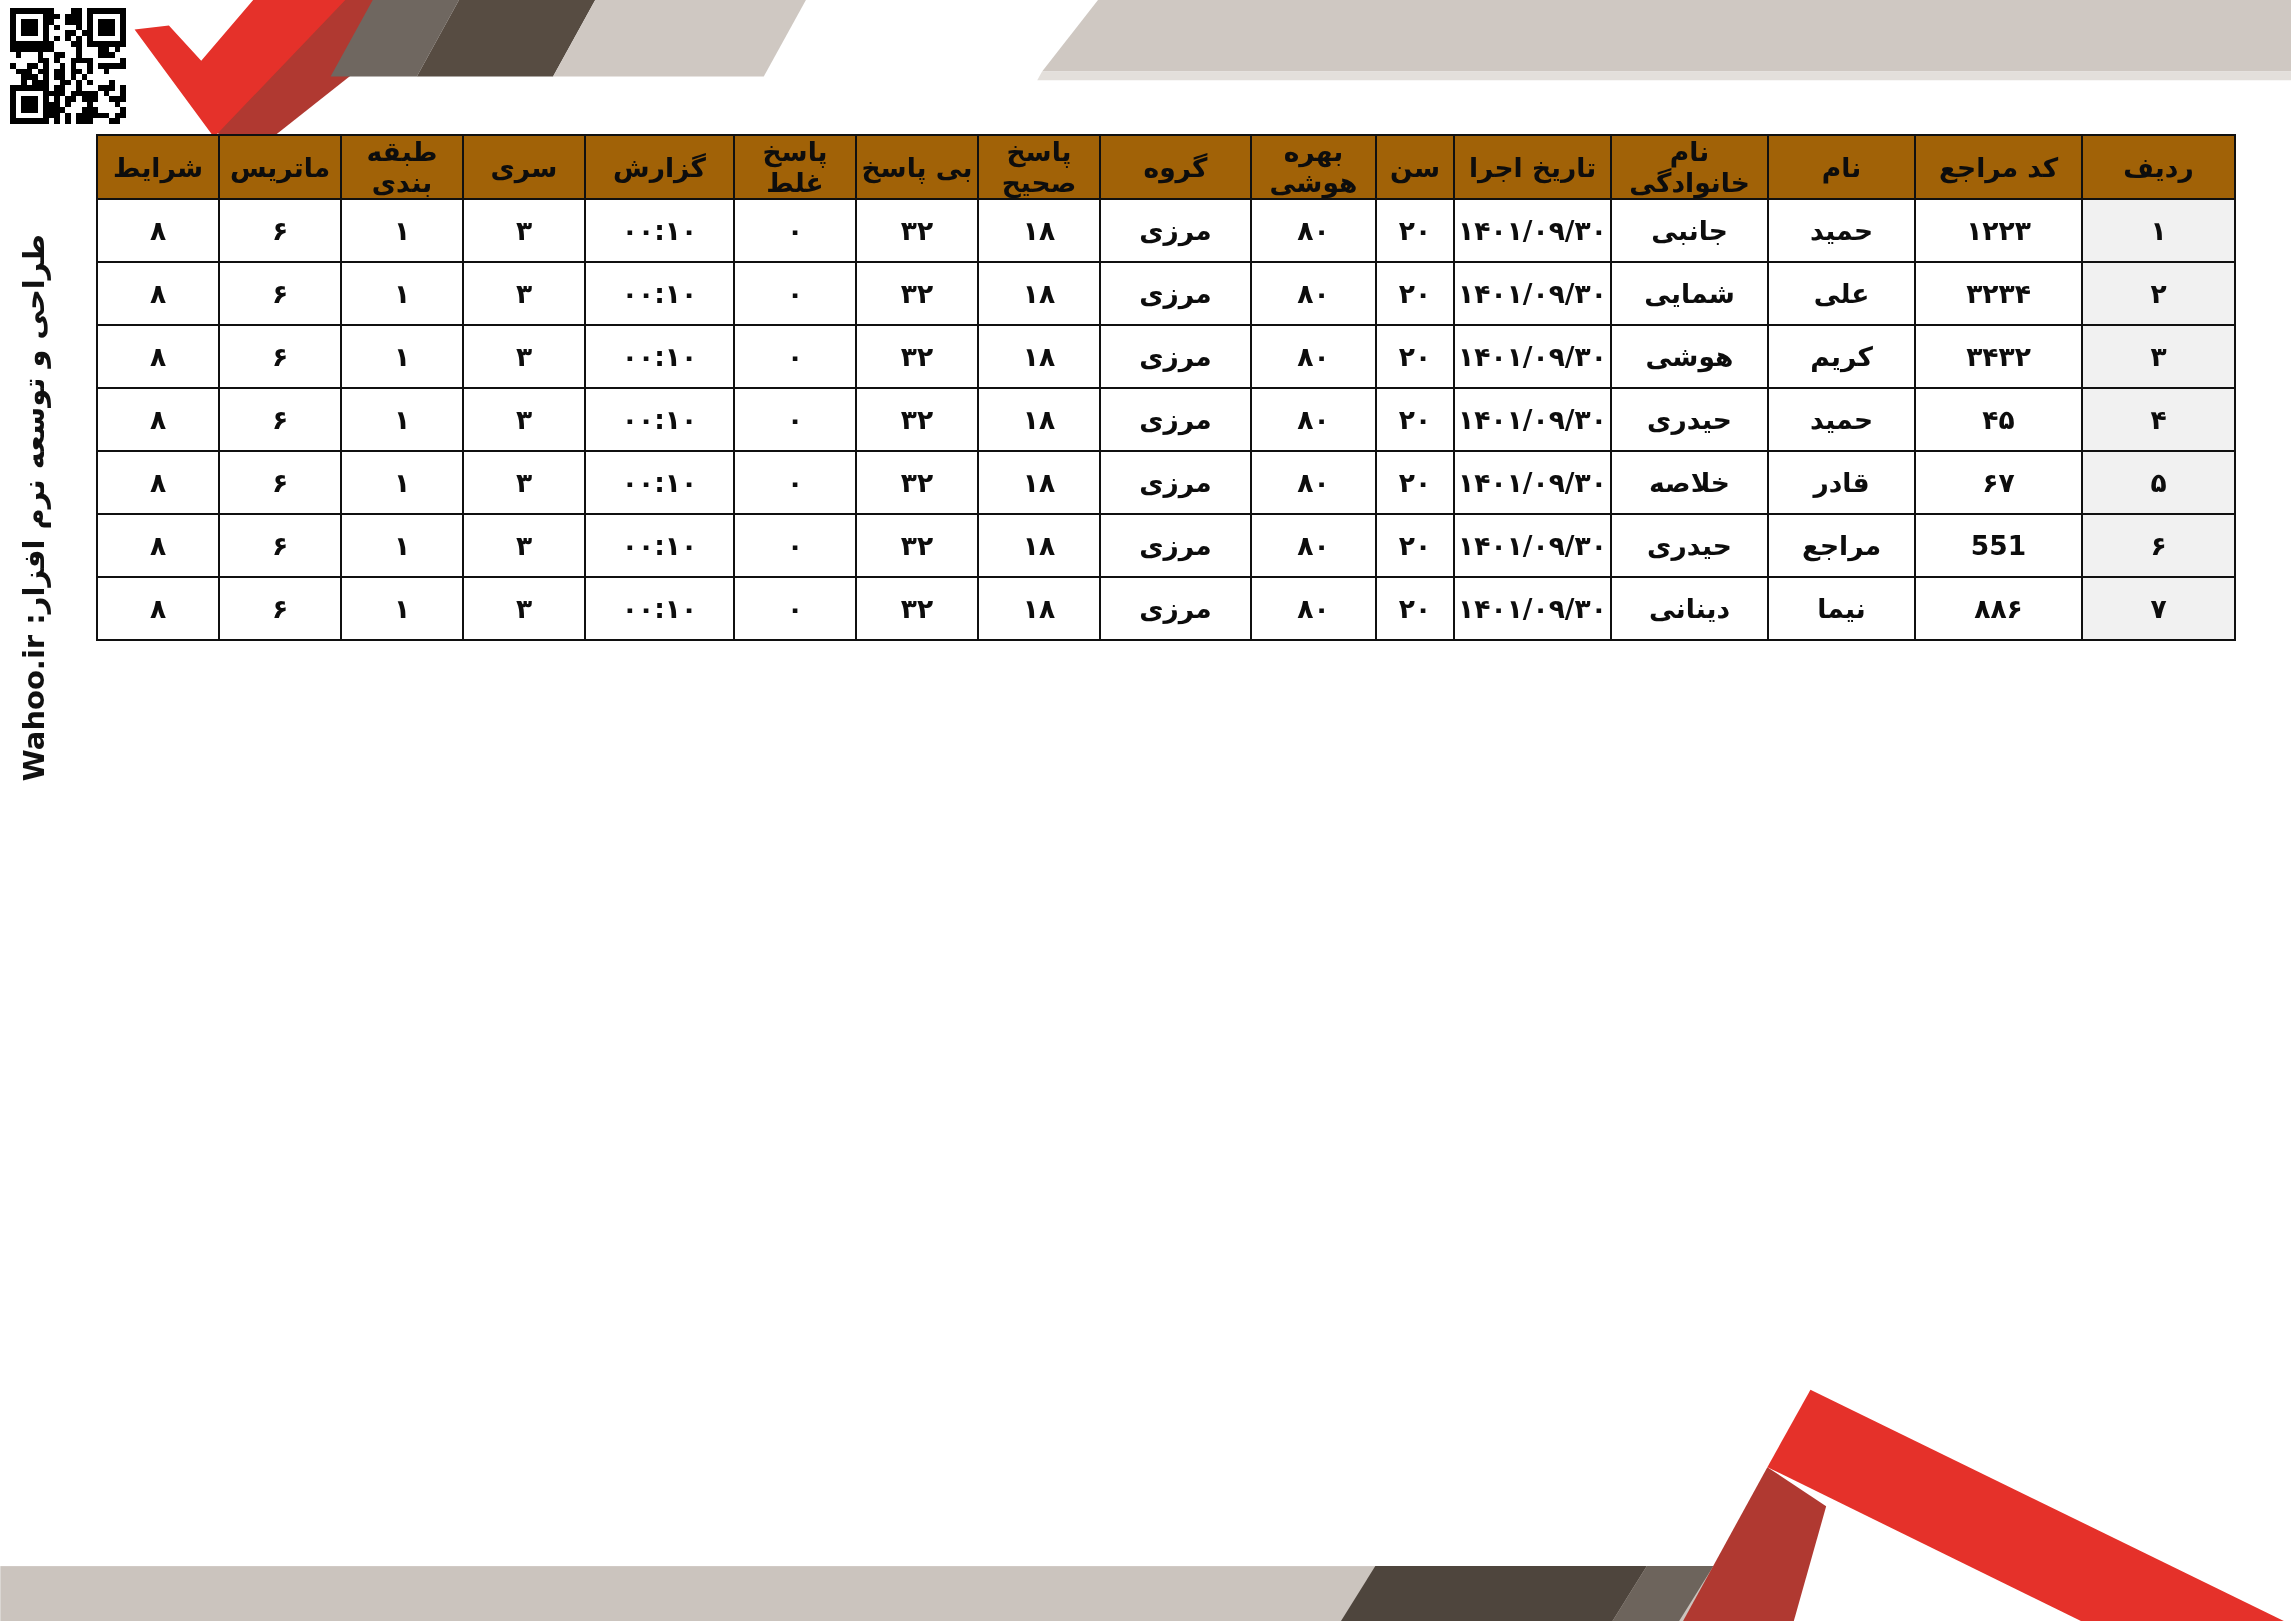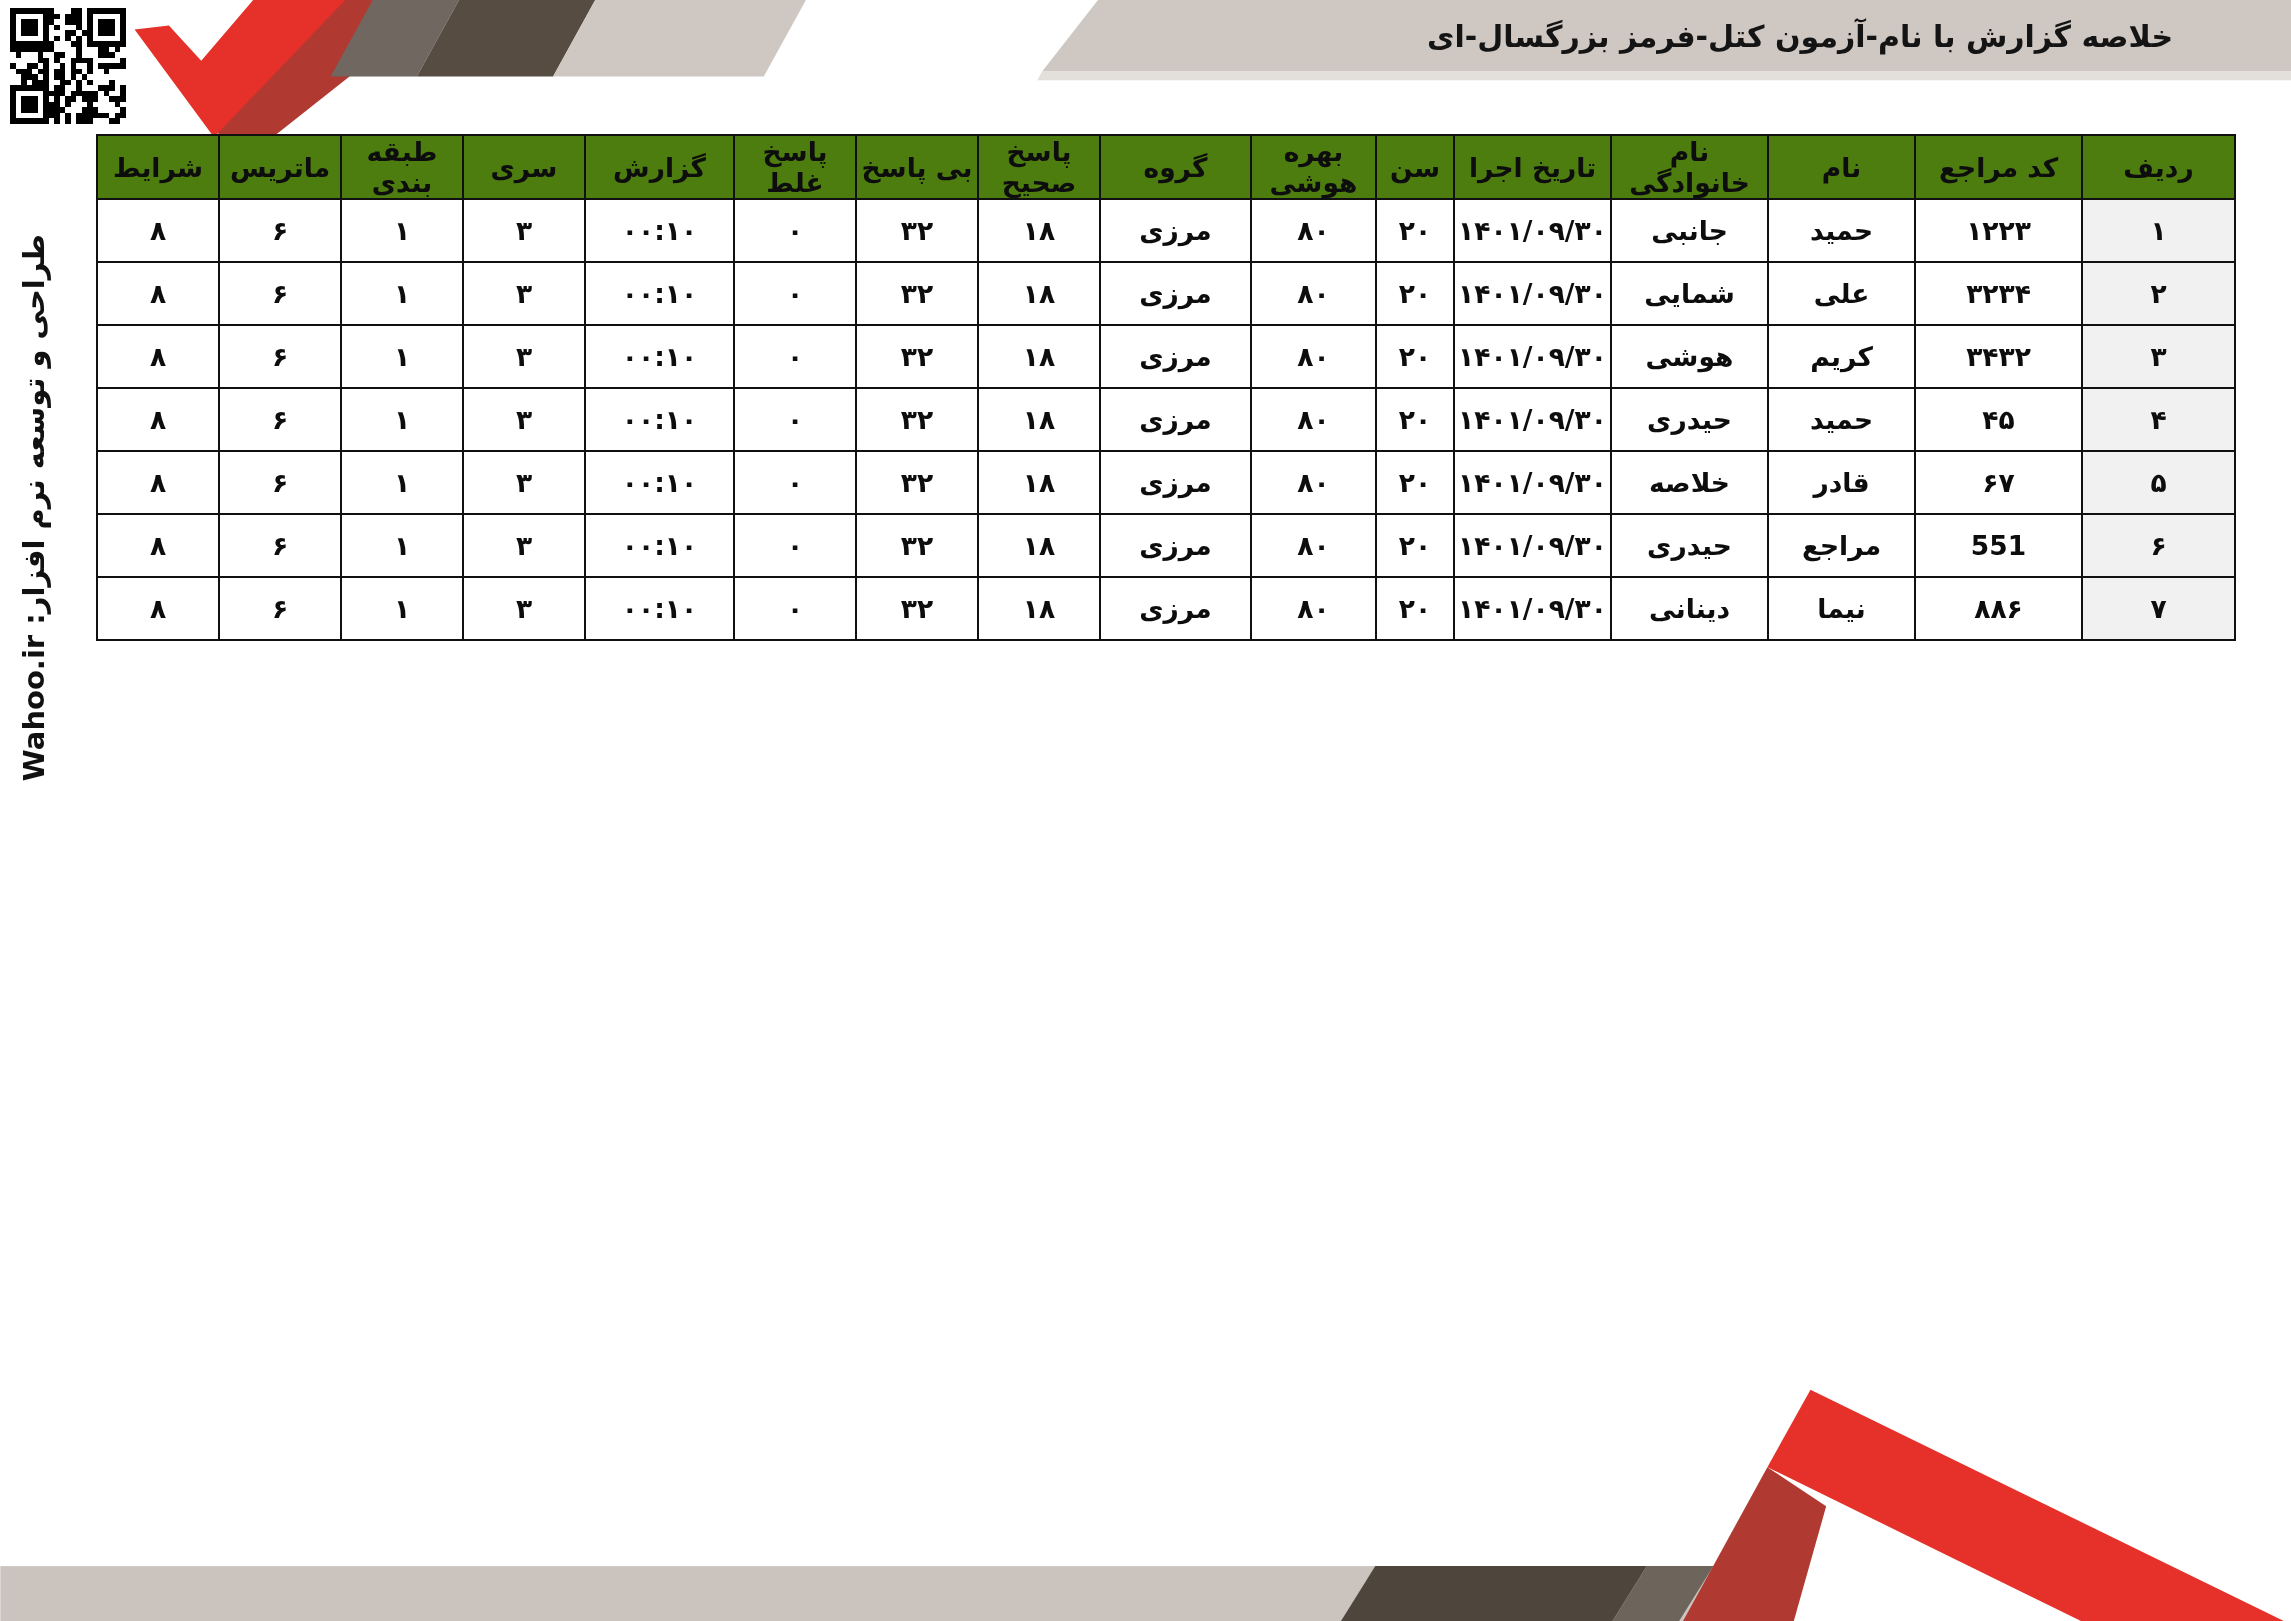--- a/index.html
+++ b/index.html
@@ -14,21 +14,21 @@
          padding-right:118px;box-sizing:border-box;
          font-size:30px;font-weight:bold;color:#141414;}
   .credit{position:absolute;left:11.8px;top:831px;width:647px;height:45px;line-height:45px;z-index:3;
           transform-origin:0 0;transform:rotate(-90deg);
           direction:rtl;text-align:center;white-space:nowrap;
           font-size:29px;font-weight:bold;color:#111;}
   table.report{position:absolute;left:96px;top:134px;width:2135px;z-index:2;
                border-collapse:collapse;table-layout:fixed;}
   table.report th,table.report td{border:2.9px solid #101010;text-align:center;vertical-align:middle;
                padding:0;font-weight:bold;color:#0d0d0d;overflow:hidden;}
-  table.report th{height:45px;background:#4d7c0f;font-size:26.5px;}
+  table.report th{height:45px;background:#a16207;font-size:26.5px;}
   table.report td{height:61px;background:#fff;font-size:26.5px;}
   table.report td.idx{background:#f1f1f1;}
 </style>
 </head>
 <body>
 
 <div class="page">
 
   <svg class="deco" width="2292" height="1621" viewBox="0 0 2338 1654">
 
@@ -294,21 +294,20 @@
         <rect x="8" y="20" width="1" height="1"></rect>
         <rect x="10" y="20" width="1" height="1"></rect>
         <rect x="12" y="20" width="1" height="1"></rect>
         <rect x="13" y="20" width="1" height="1"></rect>
         <rect x="14" y="20" width="1" height="1"></rect>
         <rect x="18" y="20" width="1" height="1"></rect>
         <rect x="19" y="20" width="1" height="1"></rect>
       </svg>
   </div>
 
-  <div class="title">خلاصه گزارش با نام-آزمون کتل-فرمز بزرگسال-ای</div>
 
   <div class="credit">طراحی و توسعه نرم افزار:  Wahoo.ir</div>
 
   <table class="report" dir="rtl">
     <colgroup id="colgroup">
         <col style="width: 153px;">
         <col style="width: 167px;">
         <col style="width: 147px;">
         <col style="width: 157px;">
         <col style="width: 157px;">

